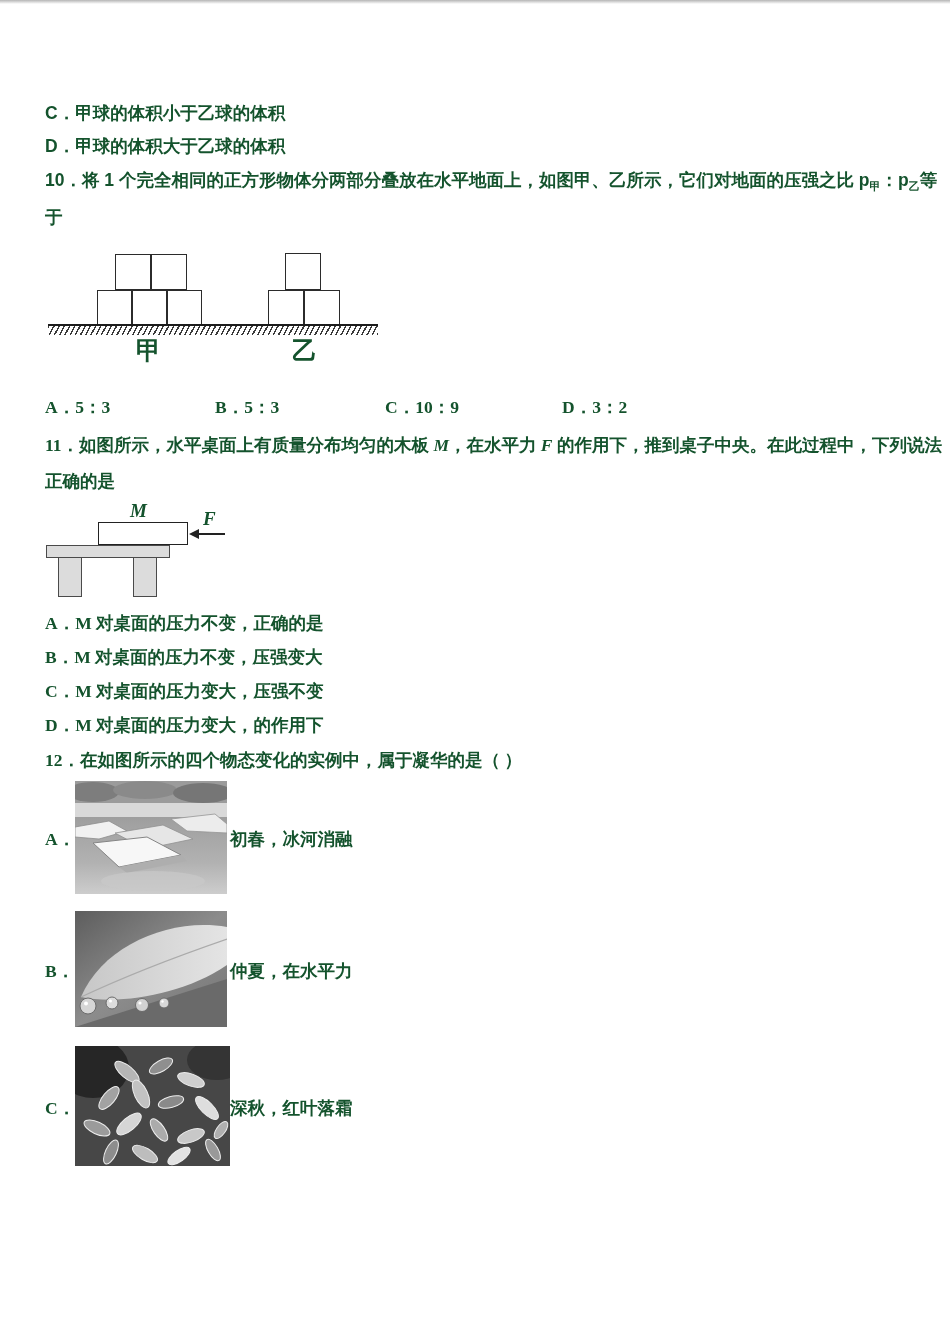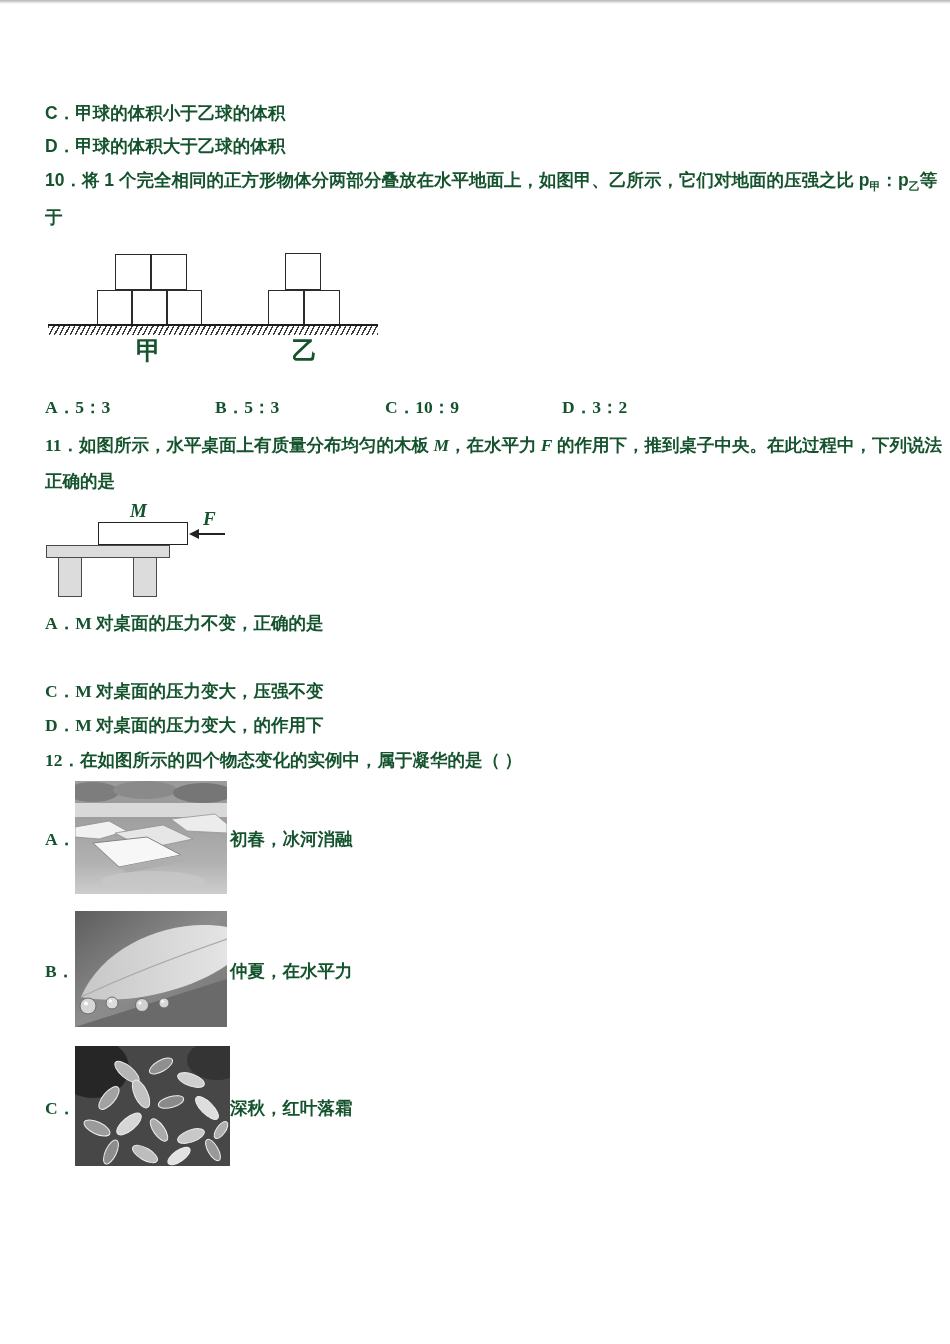--- a/index.html
+++ b/index.html
@@ -108,20 +108,23 @@
     <div class="table-top"></div>
     <div class="leg leg-left"></div>
     <div class="leg leg-right"></div>
     <div class="f-head"></div>
     <div class="f-line"></div>
     <div class="f-label">F</div>
   </div>
 
   <div class="line songti" style="left:45px;top:613px">
     <span>A．</span><span>M 对桌面的压力不变，正确的是</span>
+  </div>
+  <div class="line songti" style="left:45px;top:647px">
+    <span>B．</span><span>M 对桌面的压力不变，压强变大</span>
   </div>
   <div class="line songti" style="left:45px;top:681px">
     <span>C．</span><span>M 对桌面的压力变大，压强不变</span>
   </div>
   <div class="line songti" style="left:45px;top:715px">
     <span>D．</span><span>M 对桌面的压力变大，的作用下</span>
   </div>
 
   <div class="line songti" style="left:45px;top:750px">
     <span>12．</span><span>在如图所示的四个物态变化的实例中，属于凝华的是（ ）</span>

